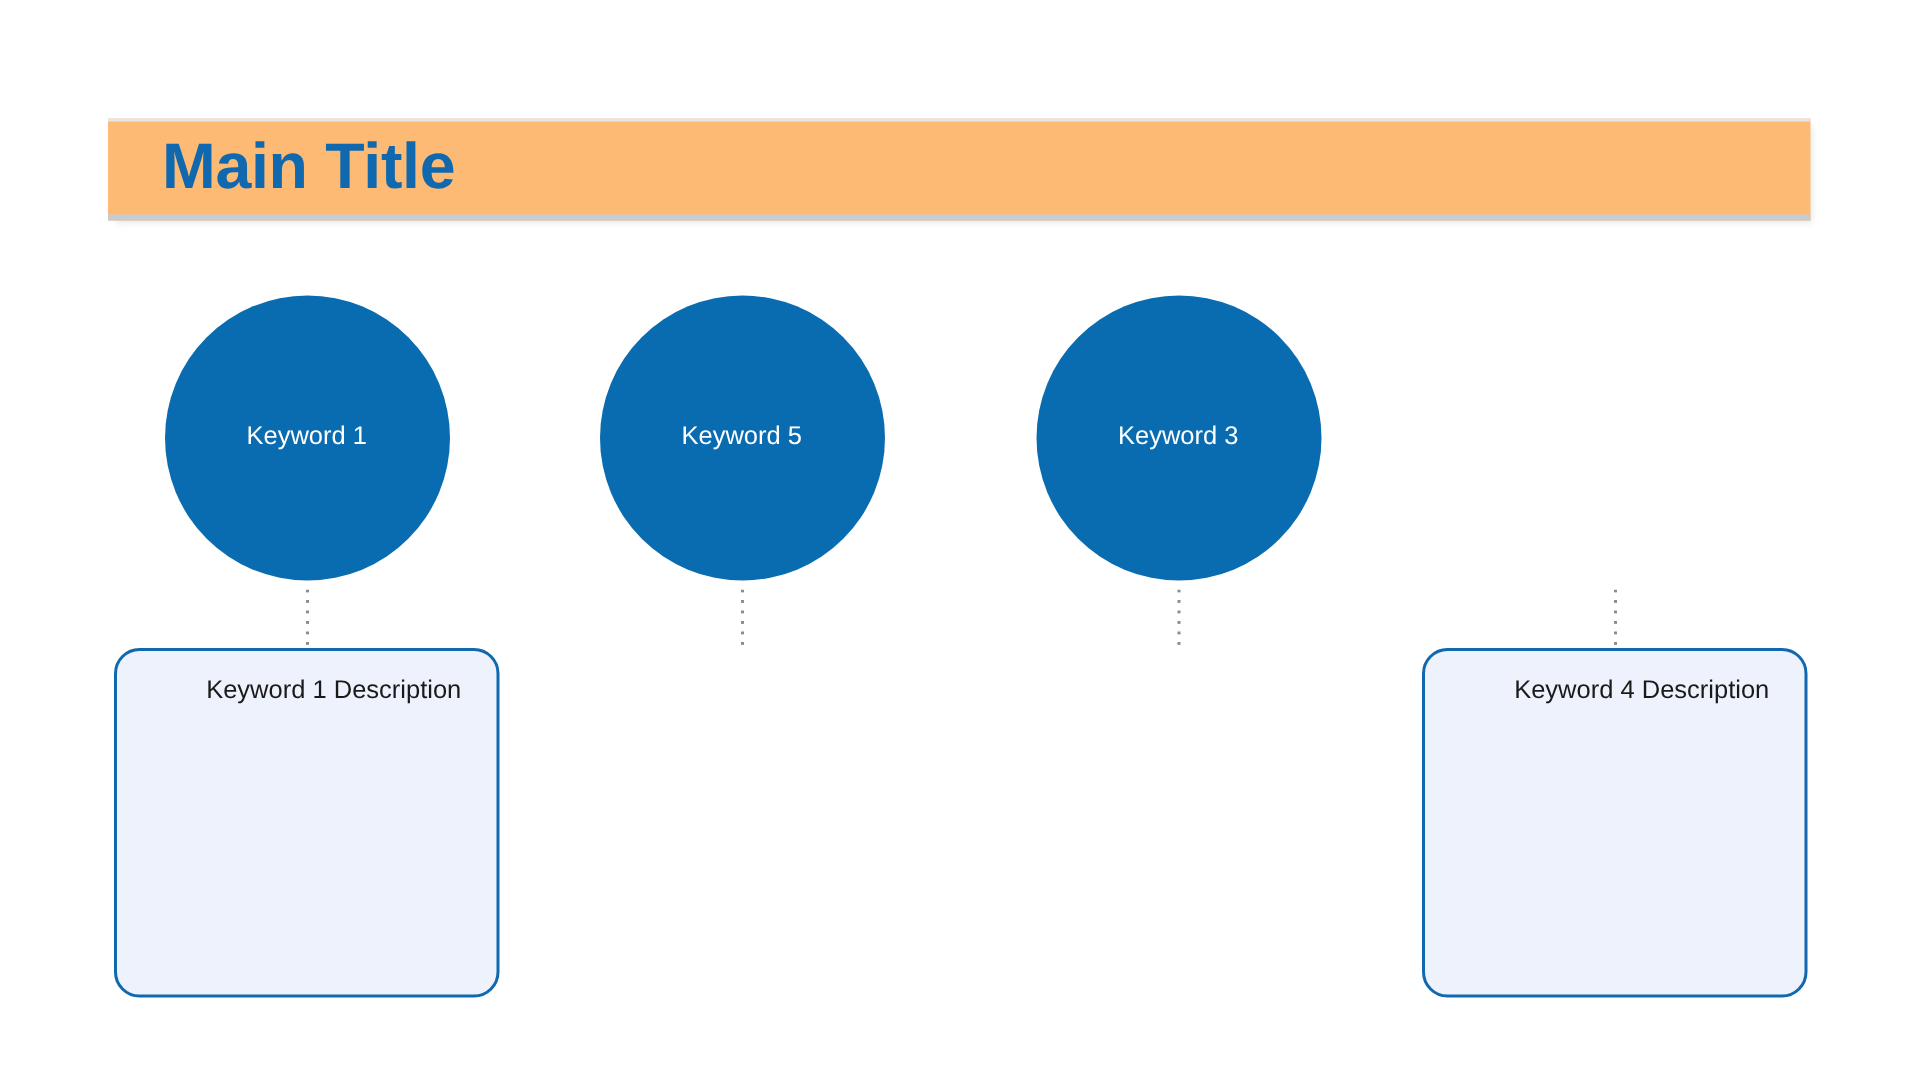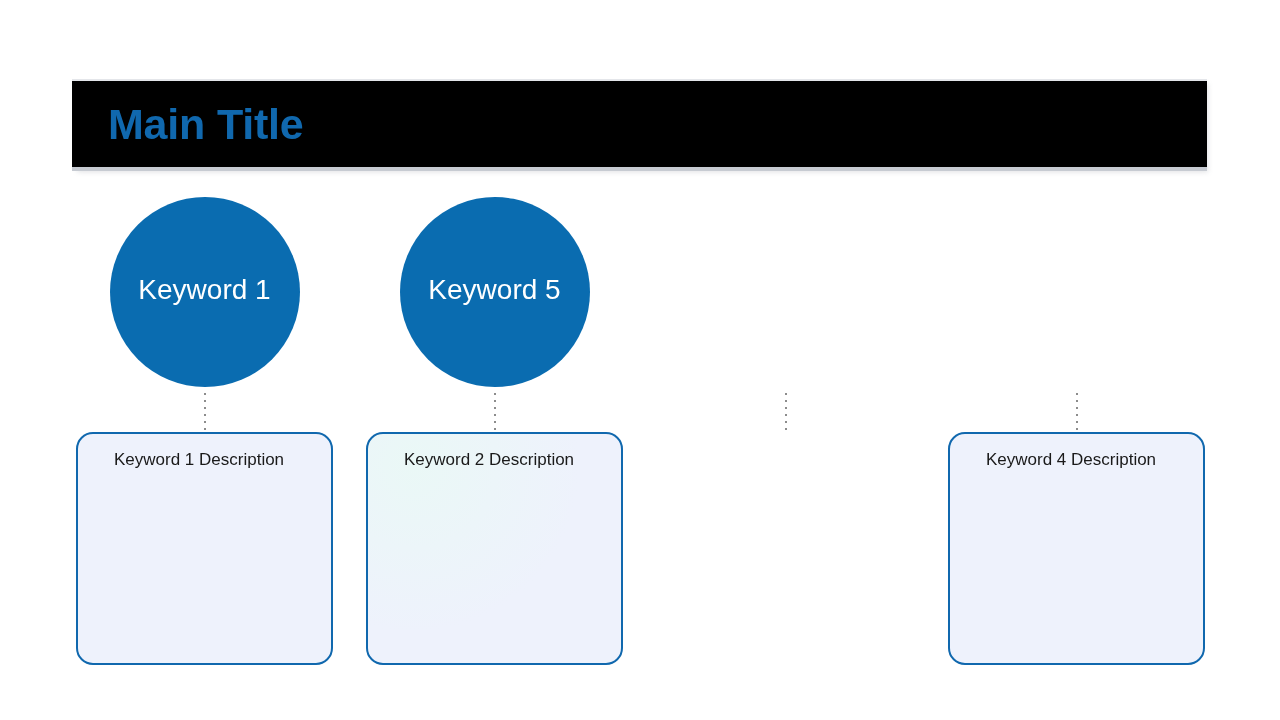--- a/index.html
+++ b/index.html
@@ -15,22 +15,22 @@
     font-family: "Liberation Sans", sans-serif;
     -webkit-font-smoothing: antialiased;
   }
 
   
   #title-banner {
     position: absolute;
     left: 72px;
     top: 79px;
     width: 1135px;
-    height: 92px;
-    background: #000000;
+    height: 68px;
+    background: #fdba74;
     border-top: 2px solid #e4e6ea;
     border-bottom: 4px solid #c7cbd2;
     box-sizing: border-box;
     box-shadow: 3px 3px 5px -2px rgba(120,125,135,0.22);
   }
   #page-title {
     position: absolute;
     left: 36px;
     top: 50%;
     transform: translateY(-50%);
@@ -62,21 +62,21 @@
     width: 190px;
     height: 190px;
     border-radius: 50%;
     background: #0a6cb0;
     display: flex;
     align-items: center;
     justify-content: center;
   }
   .circle-label {
     color: #ffffff;
-    font-size: 28px;
+    font-size: 17px;
     line-height: 1;
     position: relative;
     top: -2px;
     white-space: nowrap;
   }
 
   
   .connector {
     position: absolute;
     left: 50%;
@@ -105,21 +105,21 @@
   .desc-box.tinted {
     background:
       radial-gradient(circle at 18% 14%, #eaf8f6 0%, rgba(234,248,246,0) 58%),
       #eef2fc;
   }
   .desc-label {
     position: absolute;
     left: 0;
     right: 0;
     top: 16px;
-    text-align: left;
+    text-align: center;
     font-size: 17px;
     color: #1a1a1a;
     white-space: nowrap;
     padding-left: 36px;
   }
 </style>
 </head>
 <body>
 
 <div id="title-banner">
@@ -134,26 +134,26 @@
   <div class="desc-box">
     <span class="desc-label">Keyword 1 Description</span>
   </div>
 </div>
 
 <div class="column col-1">
   <div class="circle">
     <span class="circle-label">Keyword 5</span>
   </div>
   <div class="connector"></div>
-  <div class="desc-box tinted">
-    <span class="desc-label">Keyword 2 Description</span>
-  </div>
 </div>
 
 <div class="column col-2">
+  <div class="circle">
+    <span class="circle-label">Keyword 3</span>
+  </div>
   <div class="connector"></div>
 </div>
 
 <div class="column col-3">
   <div class="connector"></div>
   <div class="desc-box">
     <span class="desc-label">Keyword 4 Description</span>
   </div>
 </div>
 

